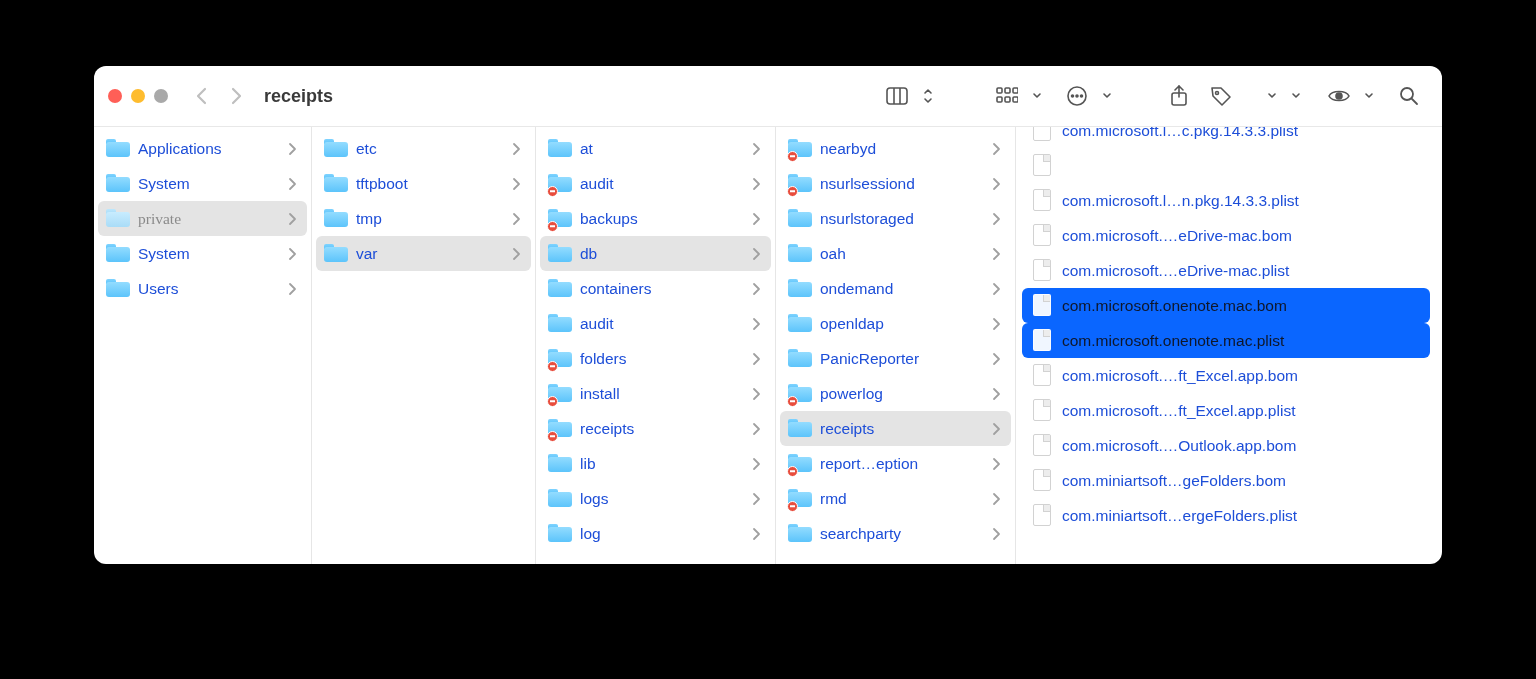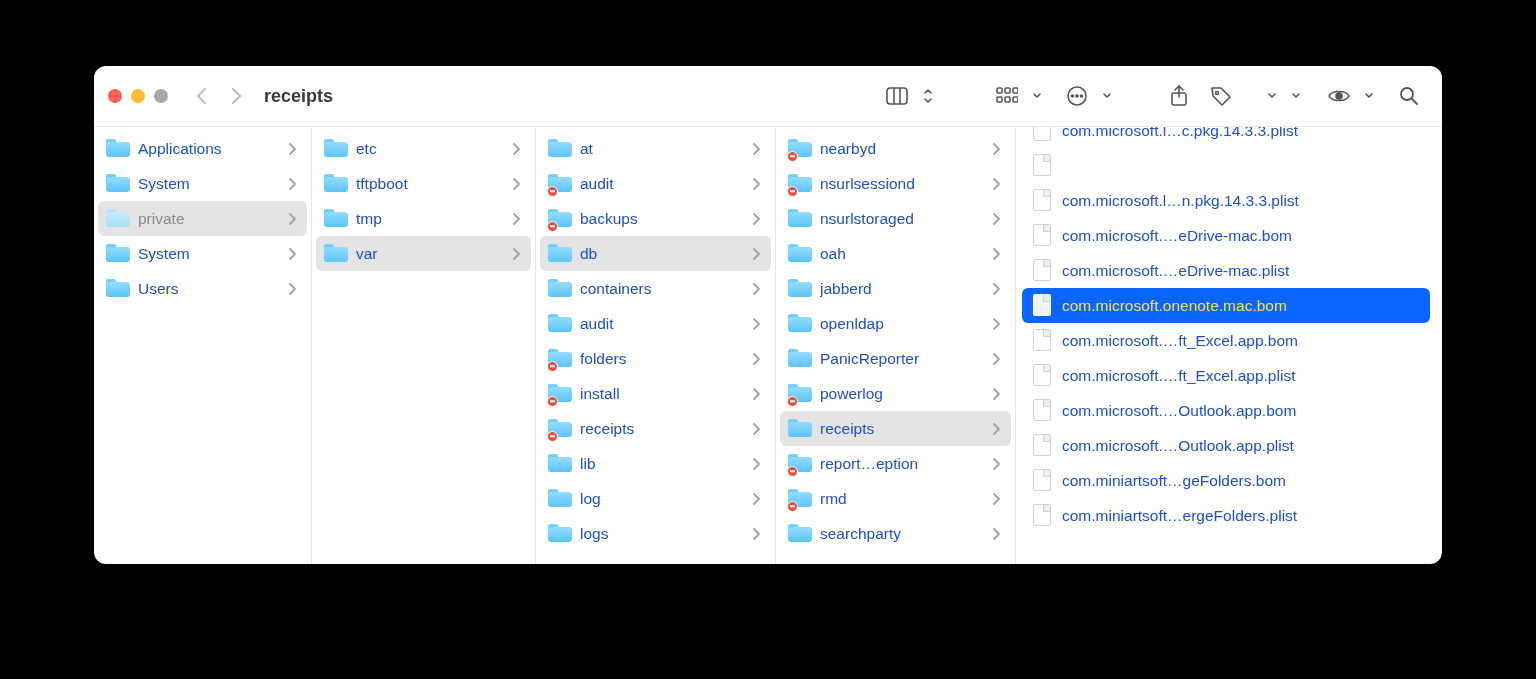--- a/index.html
+++ b/index.html
@@ -83,25 +83,25 @@
     white-space: nowrap;
     overflow: hidden;
     text-overflow: ellipsis;
     color: #1d4ed8;
   }
   .item .chev {
     width: 14px; height: 14px;
     color: #a0a0a0;
     flex-shrink: 0;
   }
-  .item.dim .label { color: #999; }
+  .item.dim .label { color: #999; font-family: Liberation Serif, serif; }
   .item.selected-path { background: #e4e4e4; }
   .item.selected-path.dim .label { color: #8a8a8a; }
   .item.selected-blue { background: #0a66ff; }
-  .item.selected-blue .label { color: #fde047; }
+  .item.selected-blue .label { color: #0f172a; }
   .badge-minus {
     position: absolute;
     bottom: -1px; left: -1px;
     width: 11px; height: 11px;
     background: #e84d3d;
     border-radius: 50%;
     border: 1.5px solid #fff;
   }
   .badge-minus::after {
     content:"";
@@ -523,33 +523,33 @@
             <path d="M3 2 L8 7 L3 12" stroke="currentColor" stroke-width="1.8" stroke-linecap="round" stroke-linejoin="round"></path>
           </svg>
         </div>
         <div class="item">
           <div class="icon">
             <div class="folder">
               <div class="tab"></div>
               <div class="body"></div>
             </div>
           </div>
+          <span class="label">logs</span>
+          <svg class="chev" viewBox="0 0 10 14" fill="none">
+            <path d="M3 2 L8 7 L3 12" stroke="currentColor" stroke-width="1.8" stroke-linecap="round" stroke-linejoin="round"></path>
+          </svg>
+        </div>
+        <div class="item">
+          <div class="icon">
+            <div class="folder">
+              <div class="tab"></div>
+              <div class="body"></div>
+            </div>
+          </div>
           <span class="label">log</span>
-          <svg class="chev" viewBox="0 0 10 14" fill="none">
-            <path d="M3 2 L8 7 L3 12" stroke="currentColor" stroke-width="1.8" stroke-linecap="round" stroke-linejoin="round"></path>
-          </svg>
-        </div>
-        <div class="item">
-          <div class="icon">
-            <div class="folder">
-              <div class="tab"></div>
-              <div class="body"></div>
-            </div>
-          </div>
-          <span class="label">logs</span>
           <svg class="chev" viewBox="0 0 10 14" fill="none">
             <path d="M3 2 L8 7 L3 12" stroke="currentColor" stroke-width="1.8" stroke-linecap="round" stroke-linejoin="round"></path>
           </svg>
         </div>
       </div>
       <div class="col" style="width: 240px;">
         <div class="item first-cut">
           <div class="icon">
             <div class="folder">
               <div class="tab"></div>
@@ -599,21 +599,21 @@
             <path d="M3 2 L8 7 L3 12" stroke="currentColor" stroke-width="1.8" stroke-linecap="round" stroke-linejoin="round"></path>
           </svg>
         </div>
         <div class="item">
           <div class="icon">
             <div class="folder">
               <div class="tab"></div>
               <div class="body"></div>
             </div>
           </div>
-          <span class="label">jabberd</span>
+          <span class="label">ondemand</span>
           <svg class="chev" viewBox="0 0 10 14" fill="none">
             <path d="M3 2 L8 7 L3 12" stroke="currentColor" stroke-width="1.8" stroke-linecap="round" stroke-linejoin="round"></path>
           </svg>
         </div>
         <div class="item">
           <div class="icon">
             <div class="folder">
               <div class="tab"></div>
               <div class="body"></div>
             </div>
@@ -728,20 +728,26 @@
             <div class="file"></div>
           </div>
           <span class="label">com.microsoft.…eDrive-mac.plist</span>
         </div>
         <div class="item selected-blue">
           <div class="icon">
             <div class="file sel"></div>
           </div>
           <span class="label">com.microsoft.onenote.mac.bom</span>
         </div>
+        <div class="item selected-blue">
+          <div class="icon">
+            <div class="file sel"></div>
+          </div>
+          <span class="label">com.microsoft.onenote.mac.plist</span>
+        </div>
         <div class="item">
           <div class="icon">
             <div class="file"></div>
           </div>
           <span class="label">com.microsoft.…ft_Excel.app.bom</span>
         </div>
         <div class="item">
           <div class="icon">
             <div class="file"></div>
           </div>
@@ -750,26 +756,20 @@
         <div class="item">
           <div class="icon">
             <div class="file"></div>
           </div>
           <span class="label">com.microsoft.…Outlook.app.bom</span>
         </div>
         <div class="item">
           <div class="icon">
             <div class="file"></div>
           </div>
-          <span class="label">com.microsoft.…Outlook.app.plist</span>
-        </div>
-        <div class="item">
-          <div class="icon">
-            <div class="file"></div>
-          </div>
           <span class="label">com.miniartsoft…geFolders.bom</span>
         </div>
         <div class="item">
           <div class="icon">
             <div class="file"></div>
           </div>
           <span class="label">com.miniartsoft…ergeFolders.plist</span>
         </div>
       </div>
     </div>

